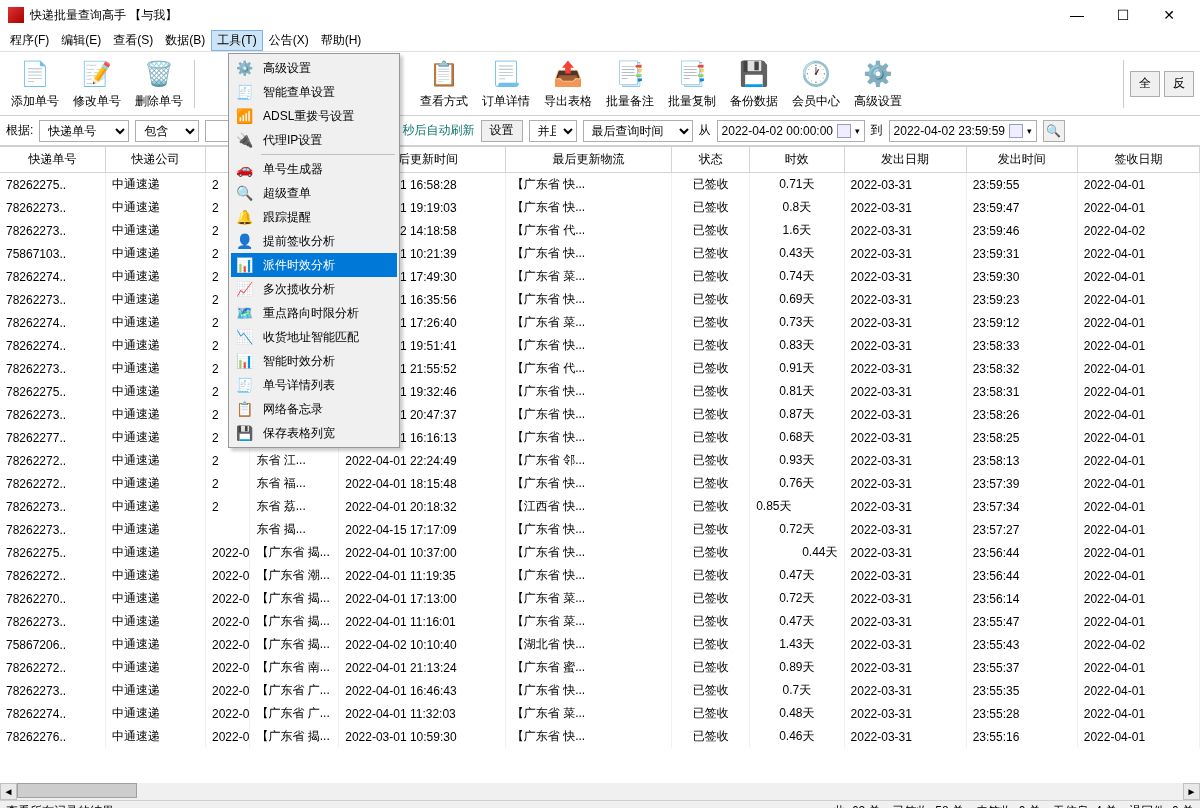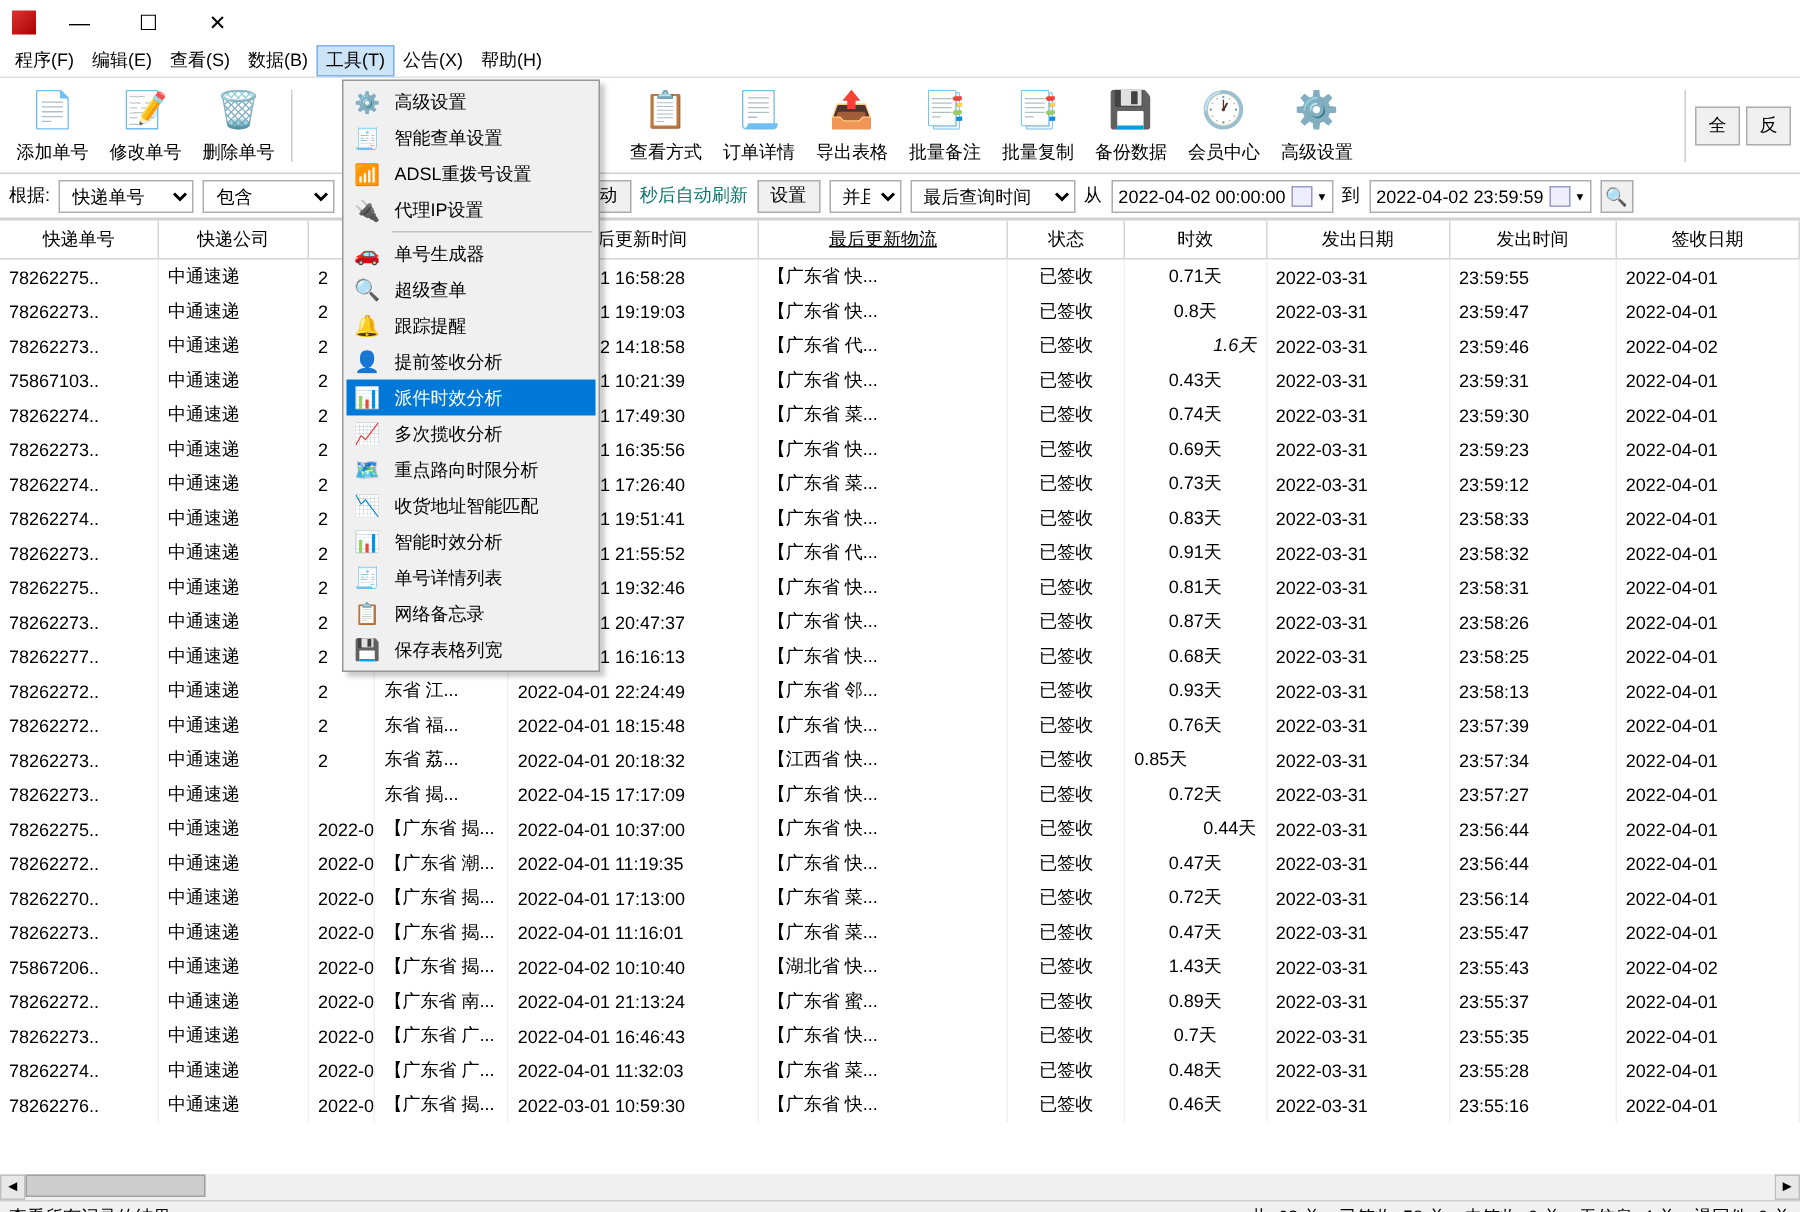--- a/index.html
+++ b/index.html
@@ -40,20 +40,21 @@
 .dd-item.selected { background: #0078d7; color: #fff; }
 .dd-sep { height: 1px; background: #c0c0c0; margin: 2px 2px 2px 30px; }
 .dd-icon { width: 20px; height: 18px; display: flex; align-items: center; justify-content: center; font-size: 14px; }
 .search-icon { width: 22px; height: 22px; display: flex; align-items: center; justify-content: center; background: #f0f0f0; border: 1px solid #adadad; }
 </style>
 </head>
 <body>
 
 <div class="titlebar">
   <div class="titlebar-icon"></div>
+  <div class="title-text">快递批量查询高手 【与我】</div>
   <div class="win-btns">
     <div class="win-btn">—</div>
     <div class="win-btn">☐</div>
     <div class="win-btn">✕</div>
   </div>
 </div>
 
 <div class="menubar" id="menubar">
     <div class="menu-item">程序(F)</div>
     <div class="menu-item">编辑(E)</div>
@@ -112,21 +113,21 @@
       <div class="tool-label">高级设置</div>
     </div>
     <div class="tool-sep" style="margin-left: auto;"></div>
     <div class="fbtn" style="height: 26px;">全</div>
     <div class="fbtn" style="height: 26px;">反</div>
   </div>
 
 <div class="filterbar">
   <span>根据:</span>
   <select style="width:90px"><option>快递单号</option></select>
-  <select style="width:88px"><option>包含</option></select>
+  <select style="width:64px"><option>包含</option></select>
   <input type="text" style="width: 120px;">
   <span style="flex:0 0 4px"></span>
   <span class="fbtn">
       <span style="color:#2a7a2a;margin-right:4px">▶</span>
       <span>启动</span>
     </span>
   <span class="gray-label">秒后自动刷新</span>
   <span class="fbtn">设置</span>
   <select style="width:48px"><option>并且</option></select>
   <select style="width:110px"><option>最后查询时间</option></select>
@@ -147,21 +148,21 @@
 
 <div class="grid-wrap">
   <table class="grid">
     <thead>
         <tr id="gridhead">
           <th style="width: 95px;">快递单号</th>
           <th style="width: 90px;">快递公司</th>
           <th style="width: 40px;"></th>
           <th style="width: 80px;">物流信息</th>
           <th style="width: 150px;">最后更新时间</th>
-          <th style="width: 150px; text-decoration: underline;">最后更新物流</th>
+          <th style="width: 150px;">最后更新物流</th>
           <th style="width: 70px;">状态</th>
           <th style="width: 85px;">时效</th>
           <th style="width: 110px;">发出日期</th>
           <th style="width: 100px;">发出时间</th>
           <th style="width: 110px;">签收日期</th>
         </tr>
       </thead>
     <tbody id="gridbody">
         <tr>
           <td>78262275..</td>
@@ -190,21 +191,21 @@
           <td>2022-04-01</td>
         </tr>
         <tr>
           <td>78262273..</td>
           <td>中通速递</td>
           <td>2</td>
           <td>东省 广...</td>
           <td>2022-04-02 14:18:58</td>
           <td>【广东省 代...</td>
           <td style="text-align: center;">已签收</td>
-          <td style="text-align: right; font-style: italic;">1.6天</td>
+          <td style="text-align: center;">1.6天</td>
           <td>2022-03-31</td>
           <td>23:59:46</td>
           <td>2022-04-02</td>
         </tr>
         <tr>
           <td>75867103..</td>
           <td>中通速递</td>
           <td>2</td>
           <td>东省 汕...</td>
           <td>2022-04-01 10:21:39</td>

